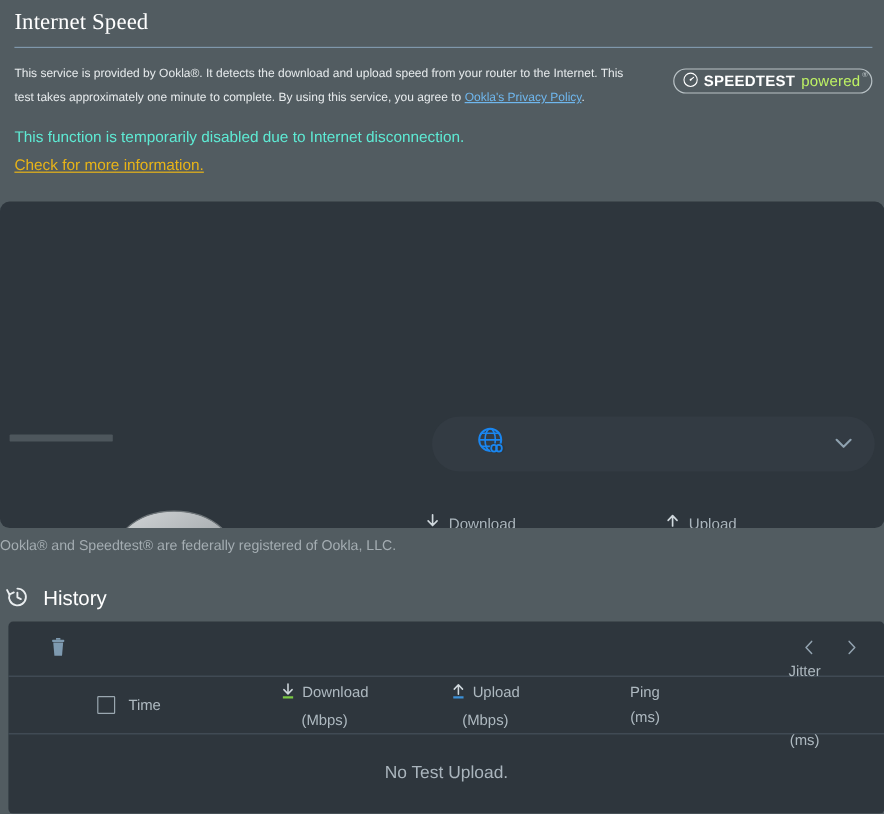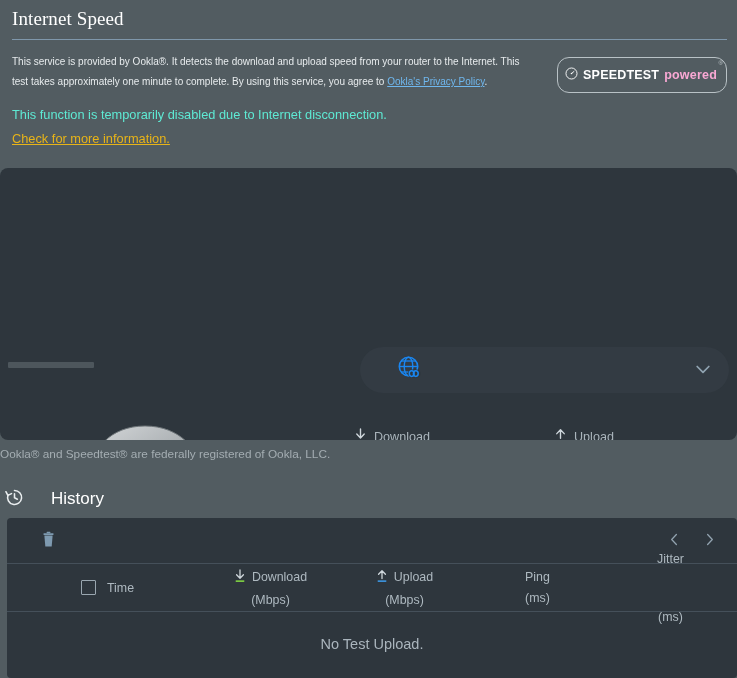--- a/index.html
+++ b/index.html
@@ -49,38 +49,38 @@
     color: #6fb7ee;
     text-decoration: underline;
   }
 
   
   .st-badge {
     margin-left: auto;
     margin-top: 5px;
     border: 1px solid #b9c2c6;
     border-radius: 12px;
-    height: 36px;
+    height: 21px;
     padding: 0 9px 0 7px;
     display: flex;
     align-items: center;
     gap: 5px;
     position: relative;
   }
   .st-badge .gauge-ic { display: block; }
   .st-badge .st-name {
     font-size: 12.5px;
     font-weight: bold;
     color: #ffffff;
     letter-spacing: .2px;
   }
   .st-badge .st-powered {
     font-size: 12.5px;
-    font-weight: 700;
-    color: #f9a8d4;
+    font-weight: 400;
+    color: #bef264;
     letter-spacing: .2px;
   }
   .st-badge .st-tm {
     font-size: 6px;
     color: #c2cacd;
     position: absolute;
     right: 3px;
     top: 2px;
   }
 
@@ -172,21 +172,21 @@
     color: #a4adb2;
   }
 
   
   .history-head {
     position: absolute;
     left: 4px;
     top: 487px;
     display: flex;
     align-items: center;
-    gap: 26px;
+    gap: 11px;
   }
   .history-title {
     font-size: 17px;
     color: #ffffff;
   }
 
   .hist-panel {
     position: absolute;
     left: 7px;
     top: 518px;

